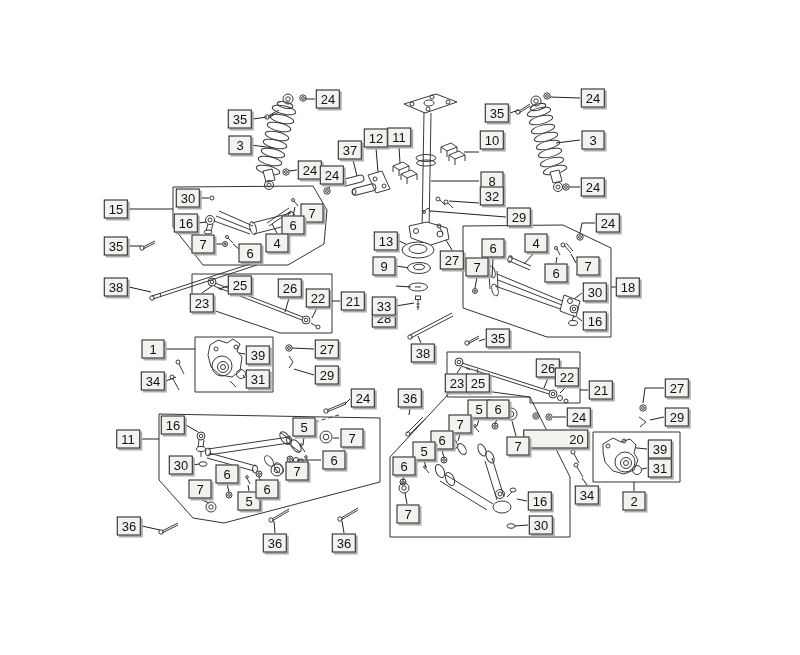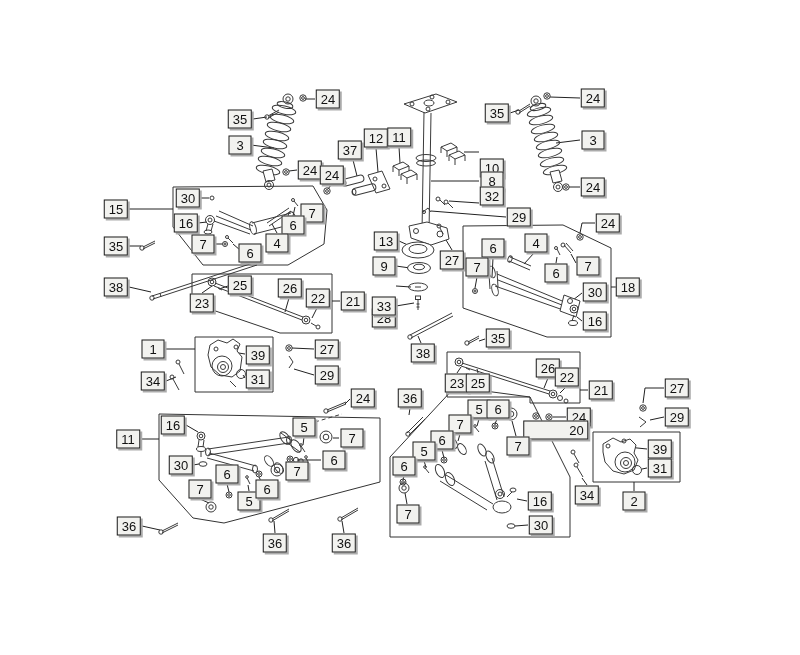--- a/index.html
+++ b/index.html
@@ -496,21 +496,21 @@
       <div class="callout" style="left: 240px; top: 145px;">3</div>
       <div class="callout" style="left: 310px; top: 170px;">24</div>
       <div class="callout" style="left: 332px; top: 175px;">24</div>
       <div class="callout" style="left: 497px; top: 113px;">35</div>
       <div class="callout" style="left: 593px; top: 98px;">24</div>
       <div class="callout" style="left: 593px; top: 140px;">3</div>
       <div class="callout" style="left: 593px; top: 187px;">24</div>
       <div class="callout" style="left: 350px; top: 138px; margin-top: 12px;">37</div>
       <div class="callout" style="left: 376px; top: 138px; text-align: center;">12</div>
       <div class="callout" style="left: 399px; top: 137px;">11</div>
-      <div class="callout" style="left: 492px; top: 168px;">10</div>
+      <div class="callout" style="left: 492px; top: 140px;">10</div>
       <div class="callout" style="left: 492px; top: 181px;">8</div>
       <div class="callout" style="left: 492px; top: 196px;">32</div>
       <div class="callout" style="left: 519px; top: 217px;">29</div>
       <div class="callout" style="left: 386px; top: 241px;">13</div>
       <div class="callout" style="left: 384px; top: 266px;">9</div>
       <div class="callout" style="left: 384px; top: 286px; margin-top: 32px;">28</div>
       <div class="callout" style="left: 384px; top: 306px;">33</div>
       <div class="callout" style="left: 452px; top: 260px;">27</div>
       <div class="callout" style="left: 116px; top: 209px;">15</div>
       <div class="callout" style="left: 188px; top: 198px;">30</div>
@@ -543,21 +543,21 @@
       <div class="callout" style="left: 595px; top: 321px;">16</div>
       <div class="callout" style="left: 628px; top: 287px;">18</div>
       <div class="callout" style="left: 423px; top: 353px;">38</div>
       <div class="callout" style="left: 498px; top: 338px;">35</div>
       <div class="callout" style="left: 457px; top: 383px;">23</div>
       <div class="callout" style="left: 478px; top: 383px;">25</div>
       <div class="callout" style="left: 548px; top: 368px;">26</div>
       <div class="callout" style="left: 567px; top: 377px;">22</div>
       <div class="callout" style="left: 601px; top: 390px;">21</div>
       <div class="callout" style="left: 579px; top: 417px;">24</div>
-      <div class="callout" style="left: 556px; top: 430px; padding-left: 45px;">20</div>
+      <div class="callout" style="left: 556px; top: 439px; padding-left: 45px;">20</div>
       <div class="callout" style="left: 128px; top: 439px;">11</div>
       <div class="callout" style="left: 173px; top: 425px;">16</div>
       <div class="callout" style="left: 181px; top: 465px;">30</div>
       <div class="callout" style="left: 200px; top: 489px;">7</div>
       <div class="callout" style="left: 227px; top: 474px;">6</div>
       <div class="callout" style="left: 249px; top: 501px;">5</div>
       <div class="callout" style="left: 267px; top: 489px;">6</div>
       <div class="callout" style="left: 304px; top: 427px;">5</div>
       <div class="callout" style="left: 352px; top: 438px;">7</div>
       <div class="callout" style="left: 334px; top: 460px;">6</div>

